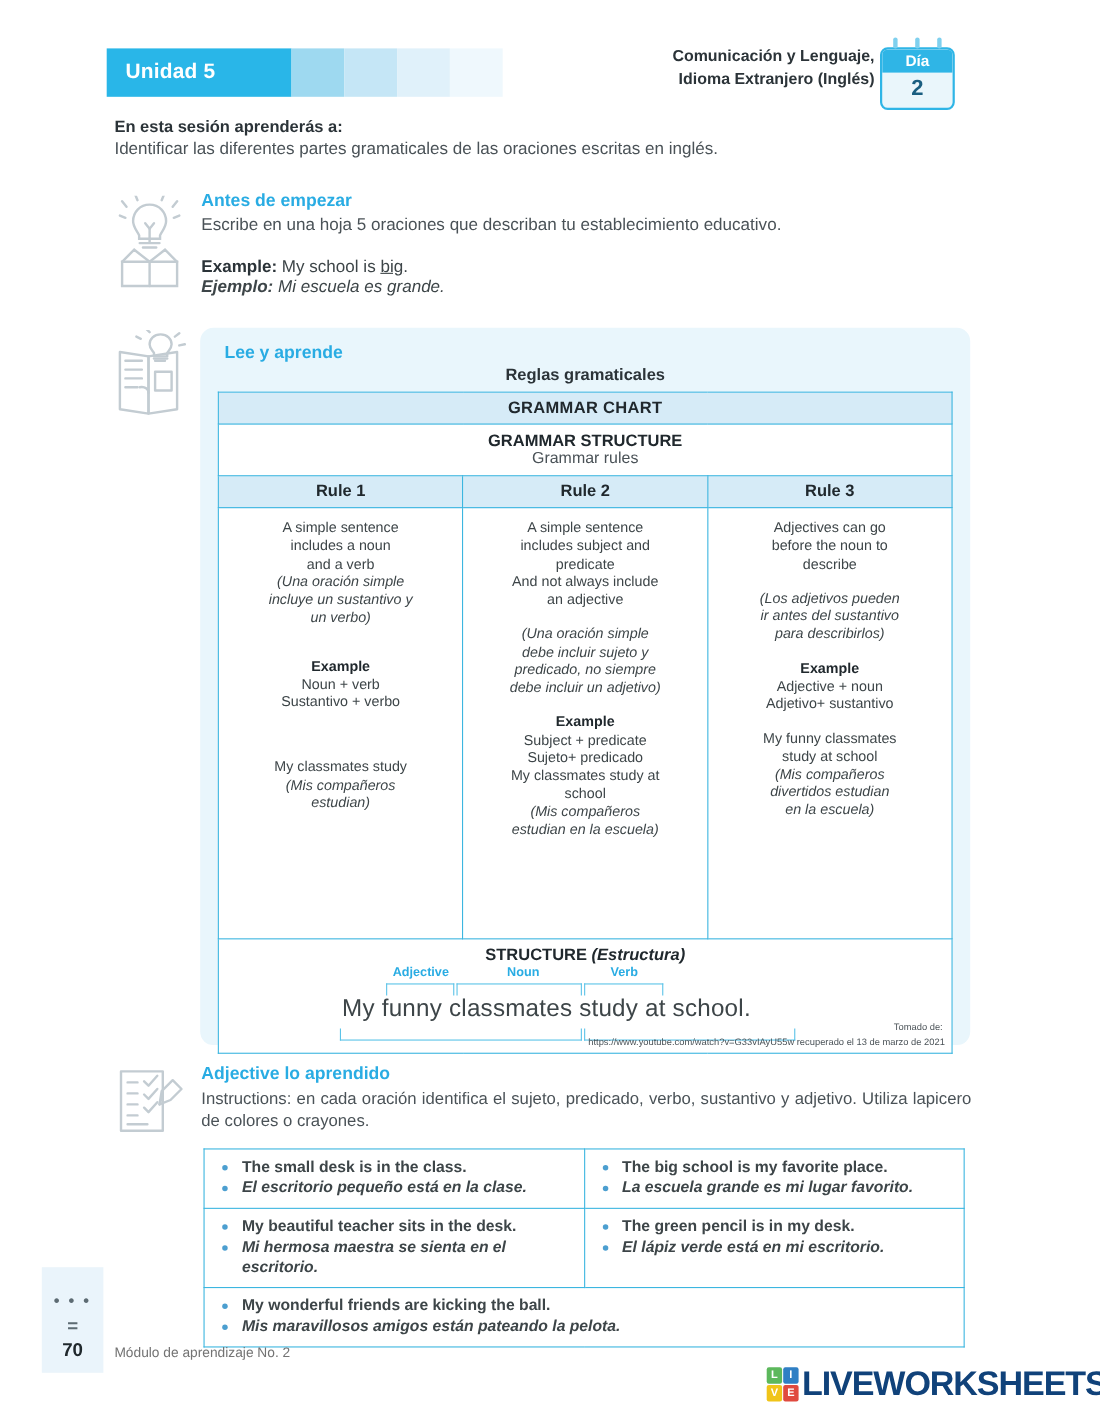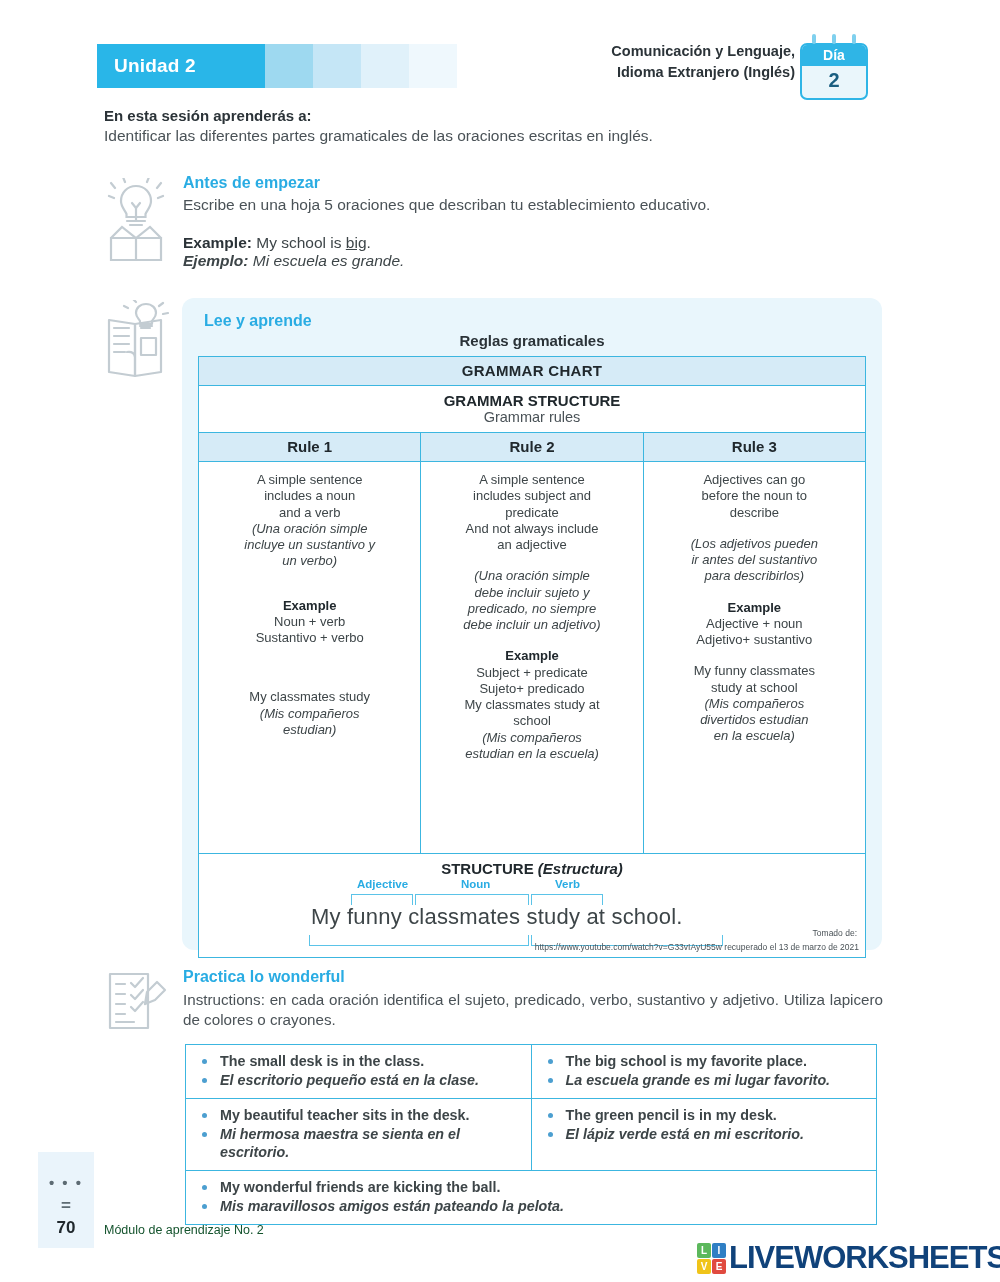--- a/index.html
+++ b/index.html
@@ -180,21 +180,21 @@
   .foot-eq {
     position: absolute; left: 0; right: 0; top: 44px;
     text-align: center; color: #5d6b73; font-size: 17px; font-weight: bold;
   }
   .foot-num {
     position: absolute; left: 0; right: 0; top: 66px;
     text-align: center; color: #20282d; font-size: 17px; font-weight: bold;
   }
   .foot-label {
     position: absolute; left: 104px; top: 1223px;
-    font-size: 12.5px; color: #14532d;
+    font-size: 12.5px; color: #737373;
   }
 
   
   .lw { position: absolute; left: 697px; top: 1240px; display: flex; align-items: center; }
   .lw-grid {
     display: grid; grid-template-columns: 14px 14px; grid-template-rows: 15px 15px;
     gap: 1px; margin-right: 3px;
   }
   .lw-sq {
     display: flex; align-items: center; justify-content: center;
@@ -209,21 +209,21 @@
   }
 </style>
 </head>
 <body>
 
 <div class="page">
 
   <div class="header">
     <div class="unit-bar">
       <div class="unit-seg s0">
-        <span class="unit-label">Unidad 2</span>
+        <span class="unit-label">Unidad 5</span>
       </div>
       <div class="unit-seg s1"></div>
       <div class="unit-seg s2"></div>
       <div class="unit-seg s3"></div>
       <div class="unit-seg s4"></div>
     </div>
 
     <div class="subject">
       <div>Comunicación y Lenguaje,</div>
       <div>Idioma Extranjero (Inglés)</div>
@@ -414,21 +414,21 @@
         <path d="M26 13 l4 4 l8 -9"></path>
         <path d="M26 25 l4 4 l8 -9"></path>
         <path d="M26 37 l4 4 l8 -9"></path>
         <path d="M42 22 l10 -10 l8 8 l-10 10 l-10 4 Z"></path>
         <path d="M40 34 l2 -6"></path>
       </g>
     </svg>
   </div>
 
   <div class="practica">
-    <div class="sec-title">Practica lo wonderful</div>
+    <div class="sec-title">Adjective lo aprendido</div>
     <div class="instr">Instructions: en cada oración identifica el sujeto, predicado, verbo, sustantivo y adjetivo. Utiliza lapicero de colores o crayones.</div>
   </div>
 
   <table class="ptable">
     <tbody>
         <tr>
       <td style="width:50%">
         <ul>
           <li>The small desk is in the class.</li>
           <li class="it">El escritorio pequeño está en la clase.</li>

